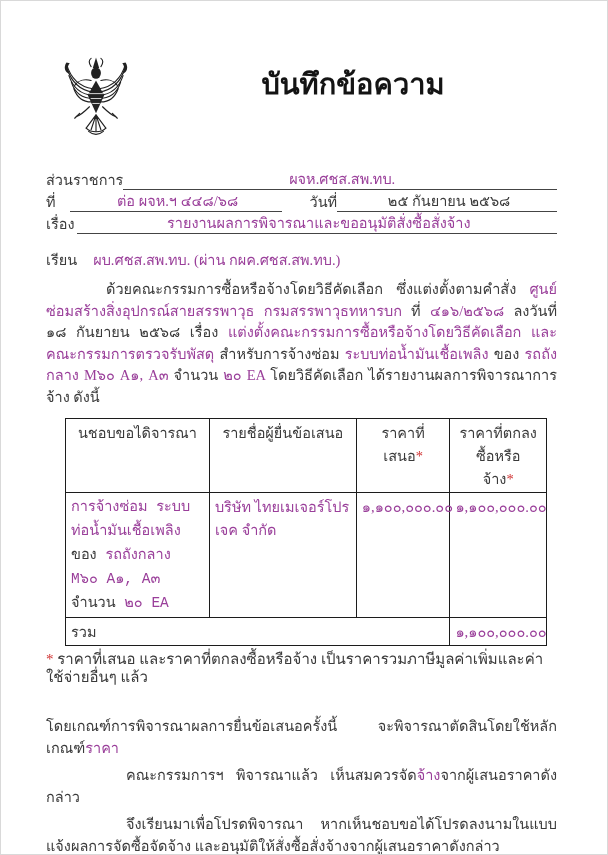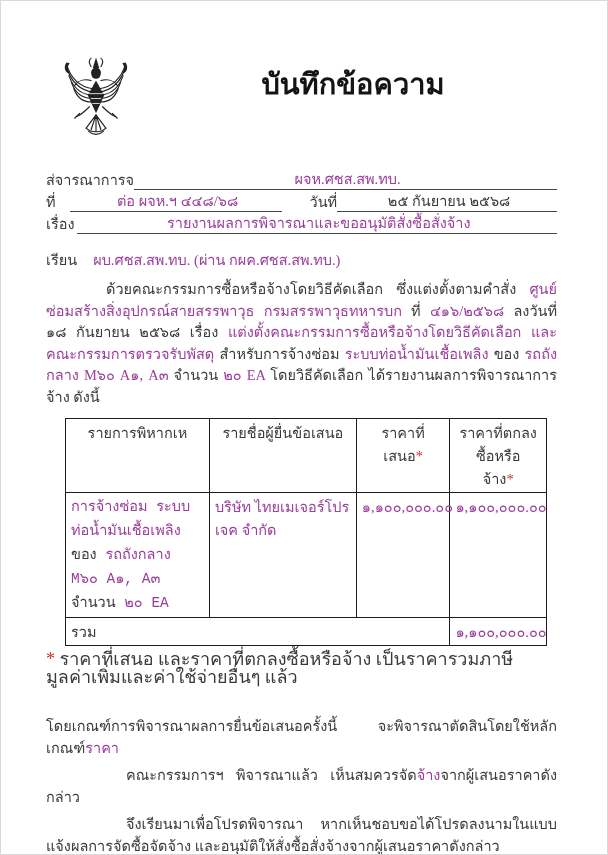--- a/index.html
+++ b/index.html
@@ -48,21 +48,21 @@
   table.memo th{font-weight:normal;text-align:center;color:#3a3a3a;height:40px;}
   .col-item{width:143px;}
   .col-bidder{width:146px;}
   .col-offered{width:93px;}
   .col-agreed{width:96px;}
   td.item-cell{line-height:24px;height:78px;font-family:Liberation Mono, monospace;}
   td.num{text-align:center;white-space:nowrap;color:#9a3f9a;}
   td.total-label{color:#3a3a3a;height:20px;vertical-align:middle;}
   .red-star{color:#d03030;}
   
-  .footnote{margin:4px 50px 0 45px;font-size:18px;line-height:18px;}
+  .footnote{margin:4px 50px 0 45px;font-size:15px;line-height:18px;}
   
   .criteria{margin-top:30px;}
   .indent80{text-indent:80px;}
 </style>
 </head>
 <body>
 
 <div class="page">
 
   <div class="doc-header">
@@ -101,21 +101,21 @@
 
       <path d="M50 72 L38 88 M50 72 L44 90 M50 72 L50 92 M50 72 L56 90 M50 72 L62 88"></path>
       <path d="M38 88 C44 94 56 94 62 88"></path>
       <path d="M41 92 C47 97 53 97 59 92"></path>
     </svg>
     <div class="doc-title">บันทึกข้อความ</div>
   </div>
 
   <div class="fields">
     <div class="frow">
-      <span class="flabel">ส่จารณาการจ</span>
+      <span class="flabel">ส่วนราชการ</span>
       <span class="fvalue purple grow">ผจห.ศชส.สพ.ทบ.</span>
     </div>
     <div class="frow">
       <span class="flabel">ที่</span>
       <span class="fvalue purple" style="width:200px;margin-left:14px;">ต่อ ผจห.ฯ ๔๔๘/๖๘</span>
       <span class="gapcol"></span>
       <span class="flabel">วันที่</span>
       <span class="fvalue grow">๒๕ กันยายน ๒๕๖๘</span>
     </div>
     <div class="frow">
@@ -133,21 +133,21 @@
 
   <table class="memo">
     <colgroup>
       <col class="col-item">
         <col class="col-bidder">
         <col class="col-offered">
         <col class="col-agreed">
     </colgroup>
     <thead>
       <tr>
-        <th>รายการพิหากเห</th>
+        <th>นชอบขอไดิจารณา</th>
         <th>รายชื่อผู้ยื่นข้อเสนอ</th>
         <th><span>ราคาที่เสนอ</span><span class="red-star">*</span></th>
         <th><span>ราคาที่ตกลงซื้อหรือ</span><br><span>จ้าง</span><span class="red-star">*</span></th>
       </tr>
     </thead>
     <tbody>
       <tr>
         <td class="item-cell"><span class="seg-purple">การจ้างซ่อม ระบบท่อน้ำมันเชื้อเพลิง</span><span class="seg-black"> ของ </span><span class="seg-purple">รถถังกลาง M๖๐ A๑, A๓</span><span class="seg-black"> จำนวน </span><span class="seg-purple">๒๐ EA</span></td>
         <td class="purple">บริษัท ไทยเมเจอร์โปรเจค จำกัด</td>
         <td class="num">๑,๑๐๐,๐๐๐.๐๐</td>

